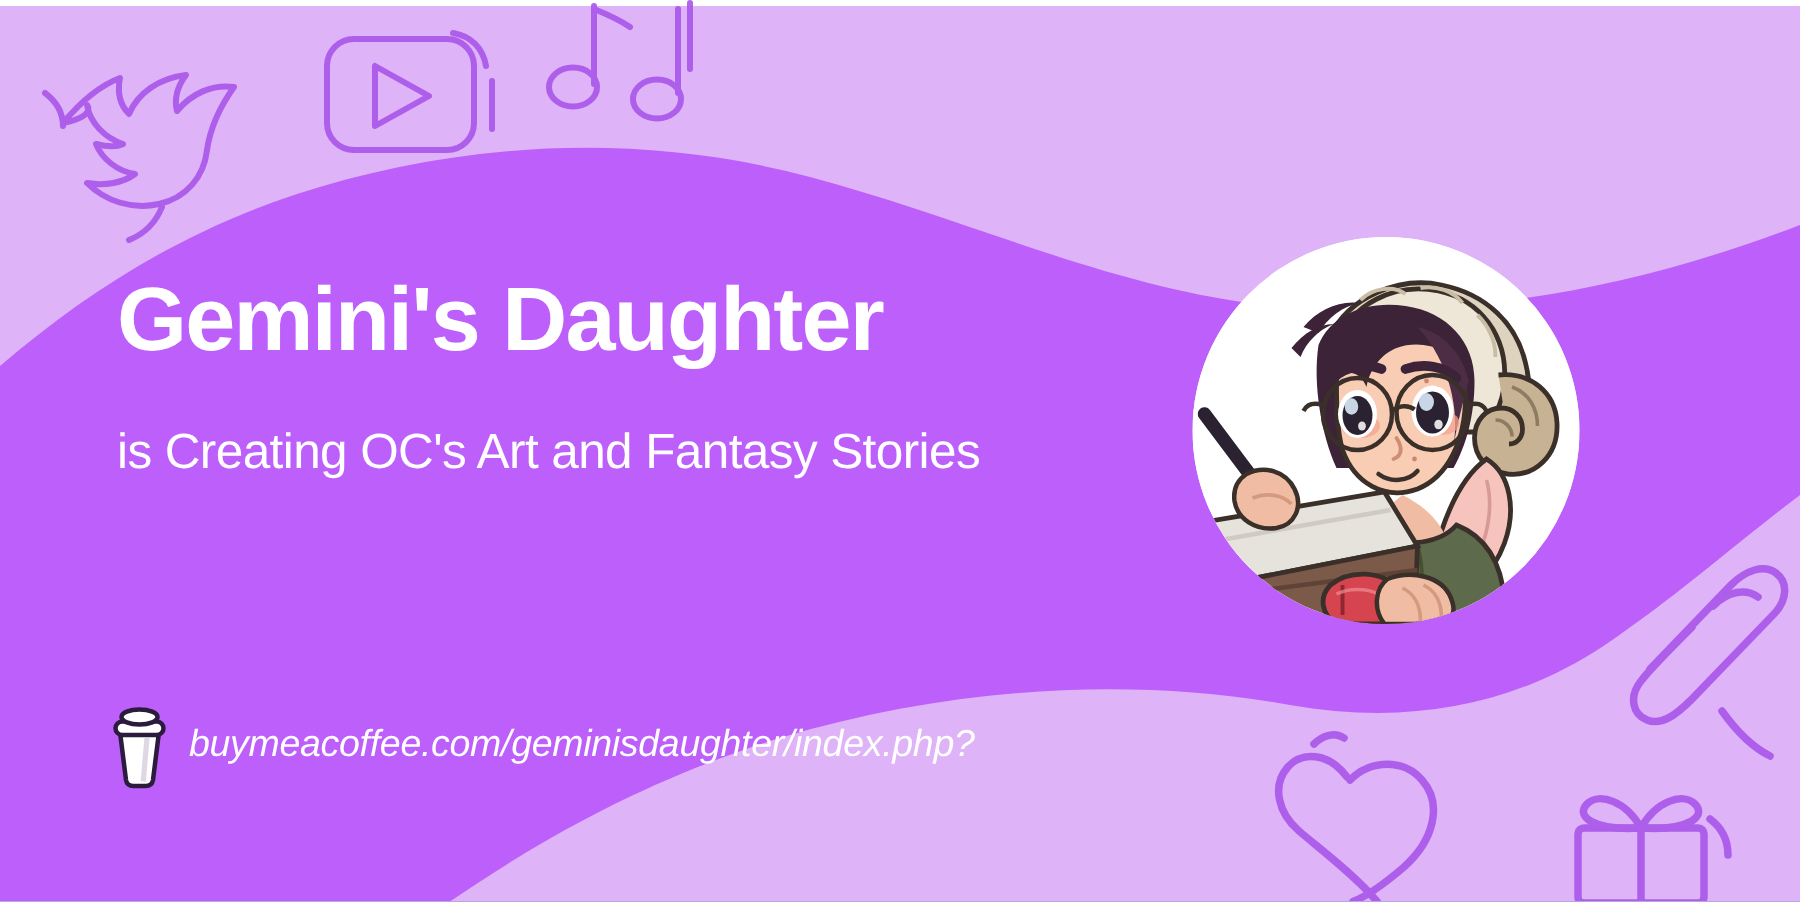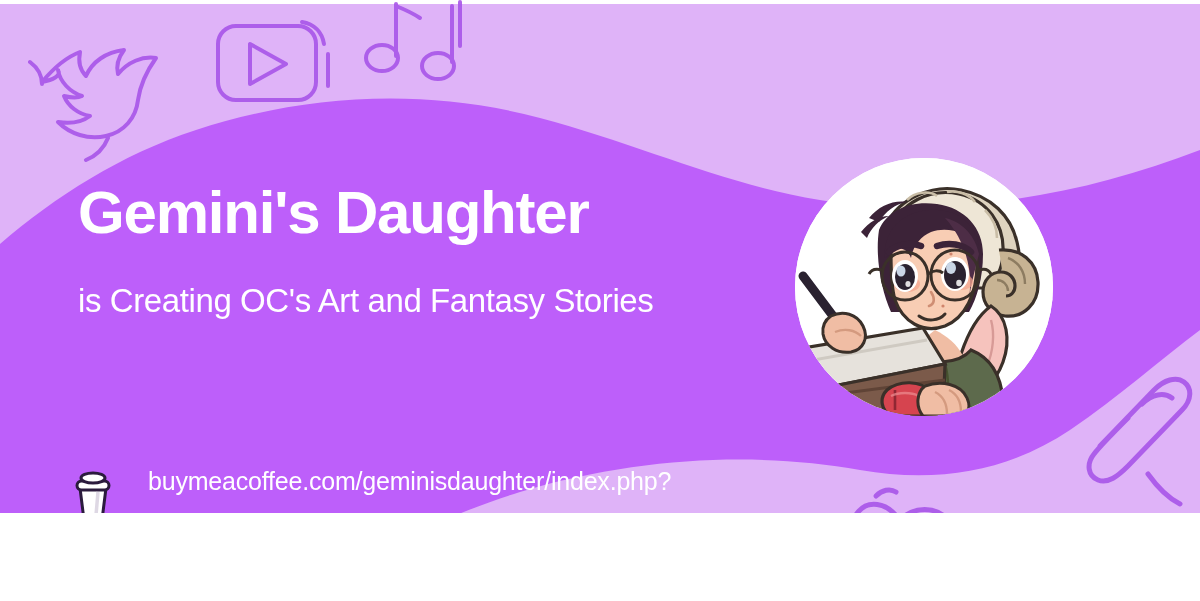--- a/index.html
+++ b/index.html
@@ -6,21 +6,21 @@
   * { margin:0; padding:0; box-sizing:border-box; }
   html,body { background:#ffffff; }
   body {
     font-family:"Liberation Sans","DejaVu Sans",sans-serif;
     -webkit-font-smoothing:antialiased;
   }
 
   .banner {
     position:relative;
     width:1200px;
-    height:513px;
+    height:601px;
     overflow:hidden;
     background:#0c4a6e;
   }
 
   
   .bg-base { position:absolute; inset:0; background:#bd5ffa; }
 
   .bg-svg { position:absolute; inset:0; width:1200px; height:601px; display:block; }
 
   
@@ -58,22 +58,23 @@
     letter-spacing:-0.4px;
     color:#ffffff;
   }
 
   
   .url-row {
     position:absolute;
     top:466px;
     left:-8px;
     display:flex;
-    align-items:flex-start;
-    gap:32px;
+    align-items:center;
+    gap:10px;
+    font-style:italic;
   }
   .cup-icon { width:46px; height:60px; display:block; flex:0 0 auto; }
   .url-text {
     font-size:25px;
     line-height:30px;
     font-weight:400;
     letter-spacing:-0.2px;
     color:#ffffff;
     white-space:nowrap;
   }

